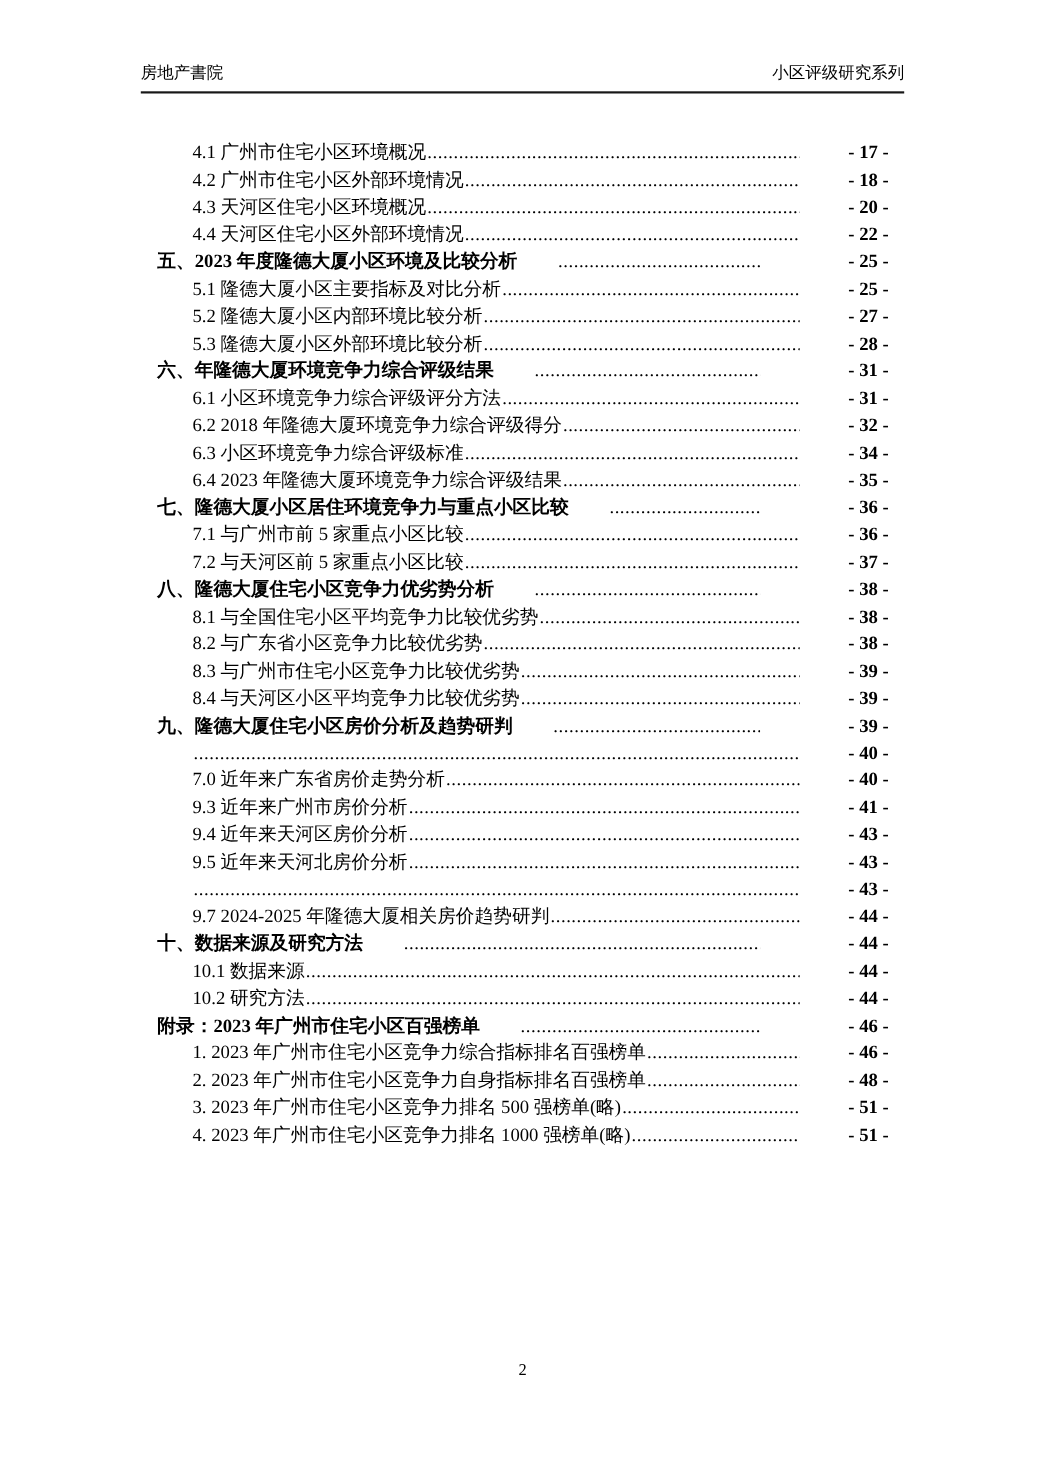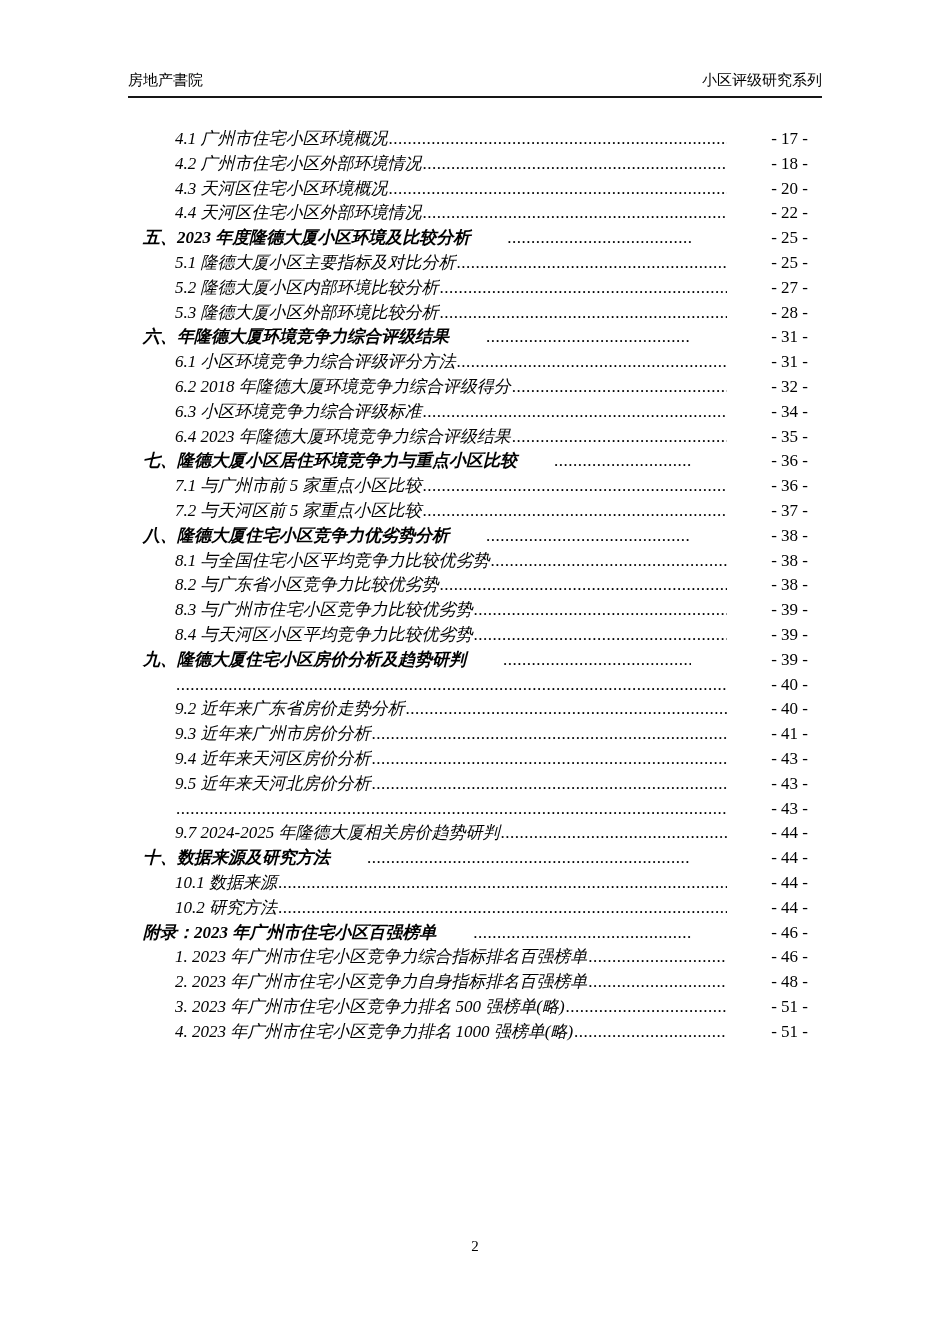--- a/index.html
+++ b/index.html
@@ -18,56 +18,55 @@
     top: 58px;
     left: 128px;
     width: 694px;
     display: flex;
     justify-content: space-between;
     align-items: flex-end;
     padding-bottom: 6px;
     border-bottom: 2.5px solid #171717;
     font-size: 15px;
     line-height: 19px;
-    margin-top: 13px;
   }
   
   .toc {
     position: absolute;
     top: 127px;
     left: 128px;
     width: 694px;
   }
   .toc-row {
     display: flex;
     align-items: baseline;
     height: 24.8px;
     line-height: 24.8px;
     font-size: 17px;
     padding-right: 14px;
     cursor: pointer;
   }
   .toc-row.level-1 { padding-left: 15px; font-weight: bold; gap: 36px; }
   .toc-row.level-2 { padding-left: 47px; font-weight: normal; }
-  .toc-title { white-space: pre; flex: 0 0 auto; font-style: italic; }
+  .toc-title { white-space: pre; flex: 0 0 auto; }
   .toc-leader {
     flex: 1 1 auto;
     overflow: hidden;
     white-space: nowrap;
     margin: 0 1px;
     font-weight: normal;
     letter-spacing: 0.5px;
   }
   .toc-leader::after {
     content: "..................................................................................................................................................................................";
   }
   .toc-page {
     flex: 0 0 auto;
     white-space: pre;
-    font-weight: normal;
+    font-weight: bold;
     margin-left: 43px;
   }
   
   .page-footer {
     position: absolute;
     top: 1238px;
     left: 0;
     width: 950px;
     text-align: center;
     font-size: 15px;
@@ -213,21 +212,21 @@
     <span class="toc-leader"></span>
     <span class="toc-page">- 39 -</span>
   </div>
 
   <div class="toc-row level-2">
     <span class="toc-leader"></span>
     <span class="toc-page">- 40 -</span>
   </div>
 
   <div class="toc-row level-2">
-    <span class="toc-title">9.2 近年来广东省房价走势分析</span>
+    <span class="toc-title">7.0 近年来广东省房价走势分析</span>
     <span class="toc-leader"></span>
     <span class="toc-page">- 40 -</span>
   </div>
 
   <div class="toc-row level-2">
     <span class="toc-title">9.3 近年来广州市房价分析</span>
     <span class="toc-leader"></span>
     <span class="toc-page">- 41 -</span>
   </div>
 

